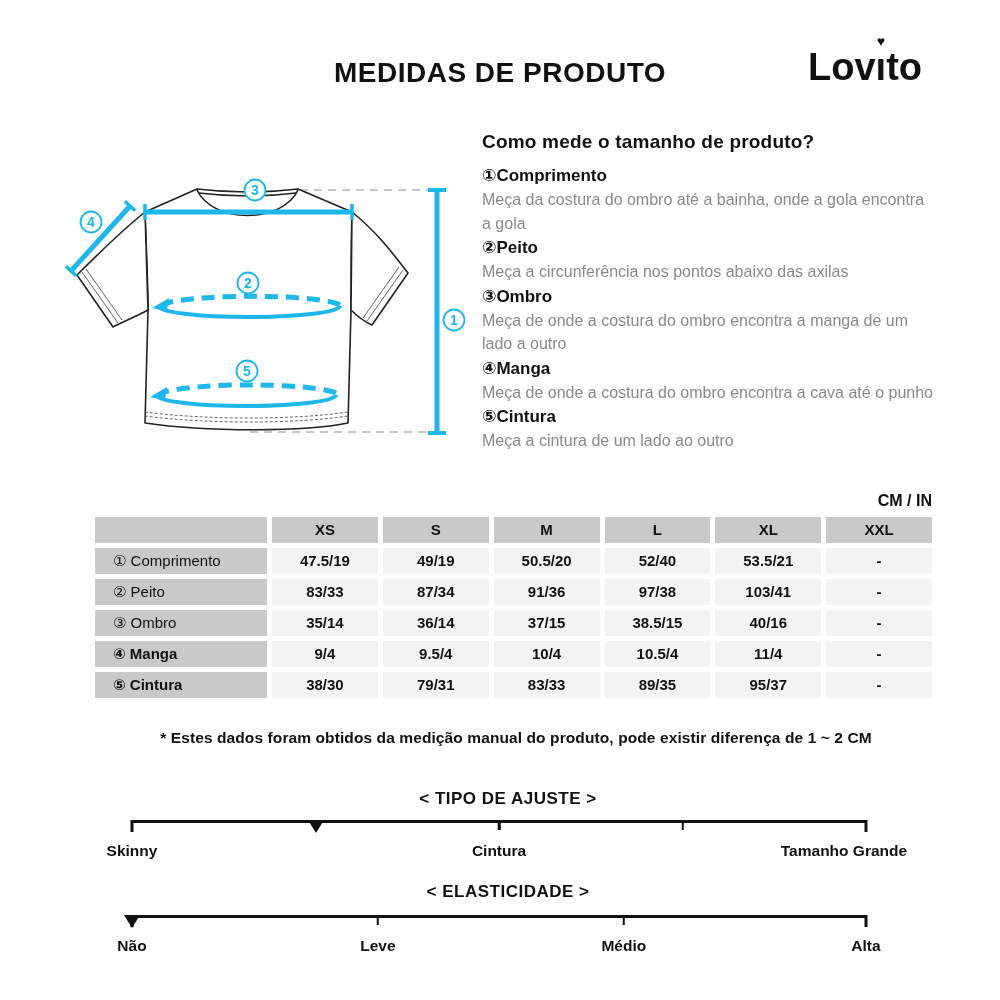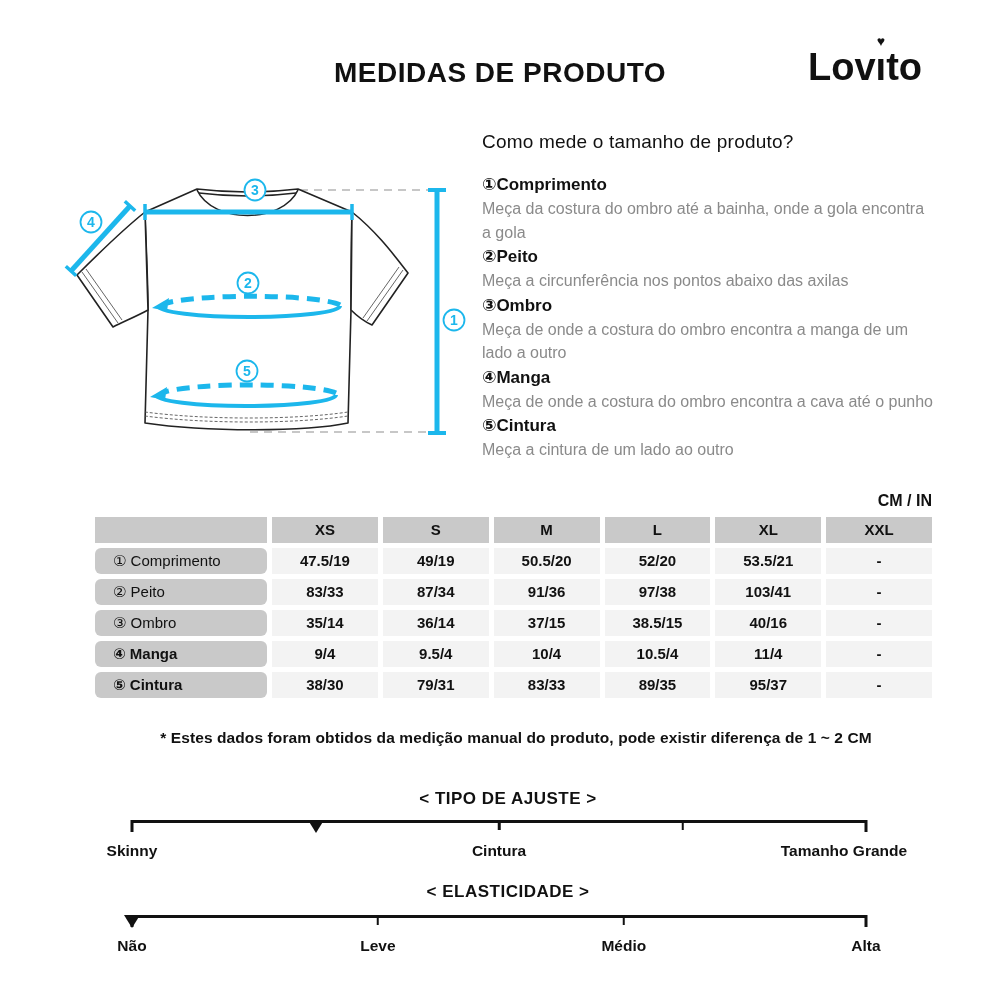--- a/index.html
+++ b/index.html
@@ -12,30 +12,30 @@
   .title { position:absolute; top:57px; left:0; width:1000px; text-align:center;
            font-size:28px; font-weight:800; letter-spacing:.5px; }
   .brand { position:absolute; top:46px; right:78px; font-size:38px; font-weight:800; letter-spacing:0; }
   .brand-i { position:relative; display:inline-block; }
   .brand-heart { position:absolute; top:-12px; left:50%; transform:translateX(-50%);
                  font-size:14px; line-height:14px; }
   
   .diagram { position:absolute; left:55px; top:160px; width:420px; height:300px; }
   
   .guide { position:absolute; left:482px; top:131px; width:452px; }
-  .guide h2 { font-size:19px; font-weight:400; margin-bottom:19px; letter-spacing:.2px; }
+  .guide h2 { font-size:19px; font-weight:700; margin-bottom:10px; letter-spacing:.2px; }
   .guide-label { font-size:17px; font-weight:700; line-height:25px; color:#111; }
   .guide-desc  { font-size:16px; font-weight:400; line-height:23.5px; color:#8a8a8a; }
   
   .unit-label { position:absolute; top:492px; right:68px; font-size:16px; font-weight:700; }
   .size-table { position:absolute; left:95px; top:517px; width:837px;
                 display:grid; grid-template-columns:172px repeat(6,1fr); gap:5px; }
   .size-table div { height:26px; line-height:26px; font-size:15px; overflow:hidden; white-space:nowrap; }
   .th { background:#c9c9c9; text-align:center; font-weight:700; font-size:16px; }
-  .rowlabel { background:#c9c9c9; text-align:left; padding-left:18px; font-weight:500; font-size:15.5px;border-radius:6px; }
+  .rowlabel { background:#c9c9c9; text-align:left; padding-left:18px; font-weight:500; font-size:15.5px; }
   .rowlabel.heavy { font-weight:700; }
   .cell { background:#f3f3f3; text-align:center; font-weight:700; }
   
   .footnote { position:absolute; top:729px; left:16px; width:1000px; text-align:center;
               font-size:15.5px; font-weight:700; letter-spacing:.1px; }
   
   .slider-heading { position:absolute; left:0; width:1000px; text-align:center;
                     font-size:17px; font-weight:800; letter-spacing:.5px;margin-left:8px; }
   .h-fit { top:789px; } .h-ela { top:882px; }
   .slider { position:absolute; left:132px; width:734px; height:40px; }
@@ -146,21 +146,21 @@
     <div class="th">S</div>
     <div class="th">M</div>
     <div class="th">L</div>
     <div class="th">XL</div>
     <div class="th">XXL</div>
 
     <div class="rowlabel">① Comprimento</div>
     <div class="cell">47.5/19</div>
     <div class="cell">49/19</div>
     <div class="cell">50.5/20</div>
-    <div class="cell">52/20</div>
+    <div class="cell">52/40</div>
     <div class="cell">53.5/21</div>
     <div class="cell">-</div>
 
     <div class="rowlabel">② Peito</div>
     <div class="cell">83/33</div>
     <div class="cell">87/34</div>
     <div class="cell">91/36</div>
     <div class="cell">97/38</div>
     <div class="cell">103/41</div>
     <div class="cell">-</div>

